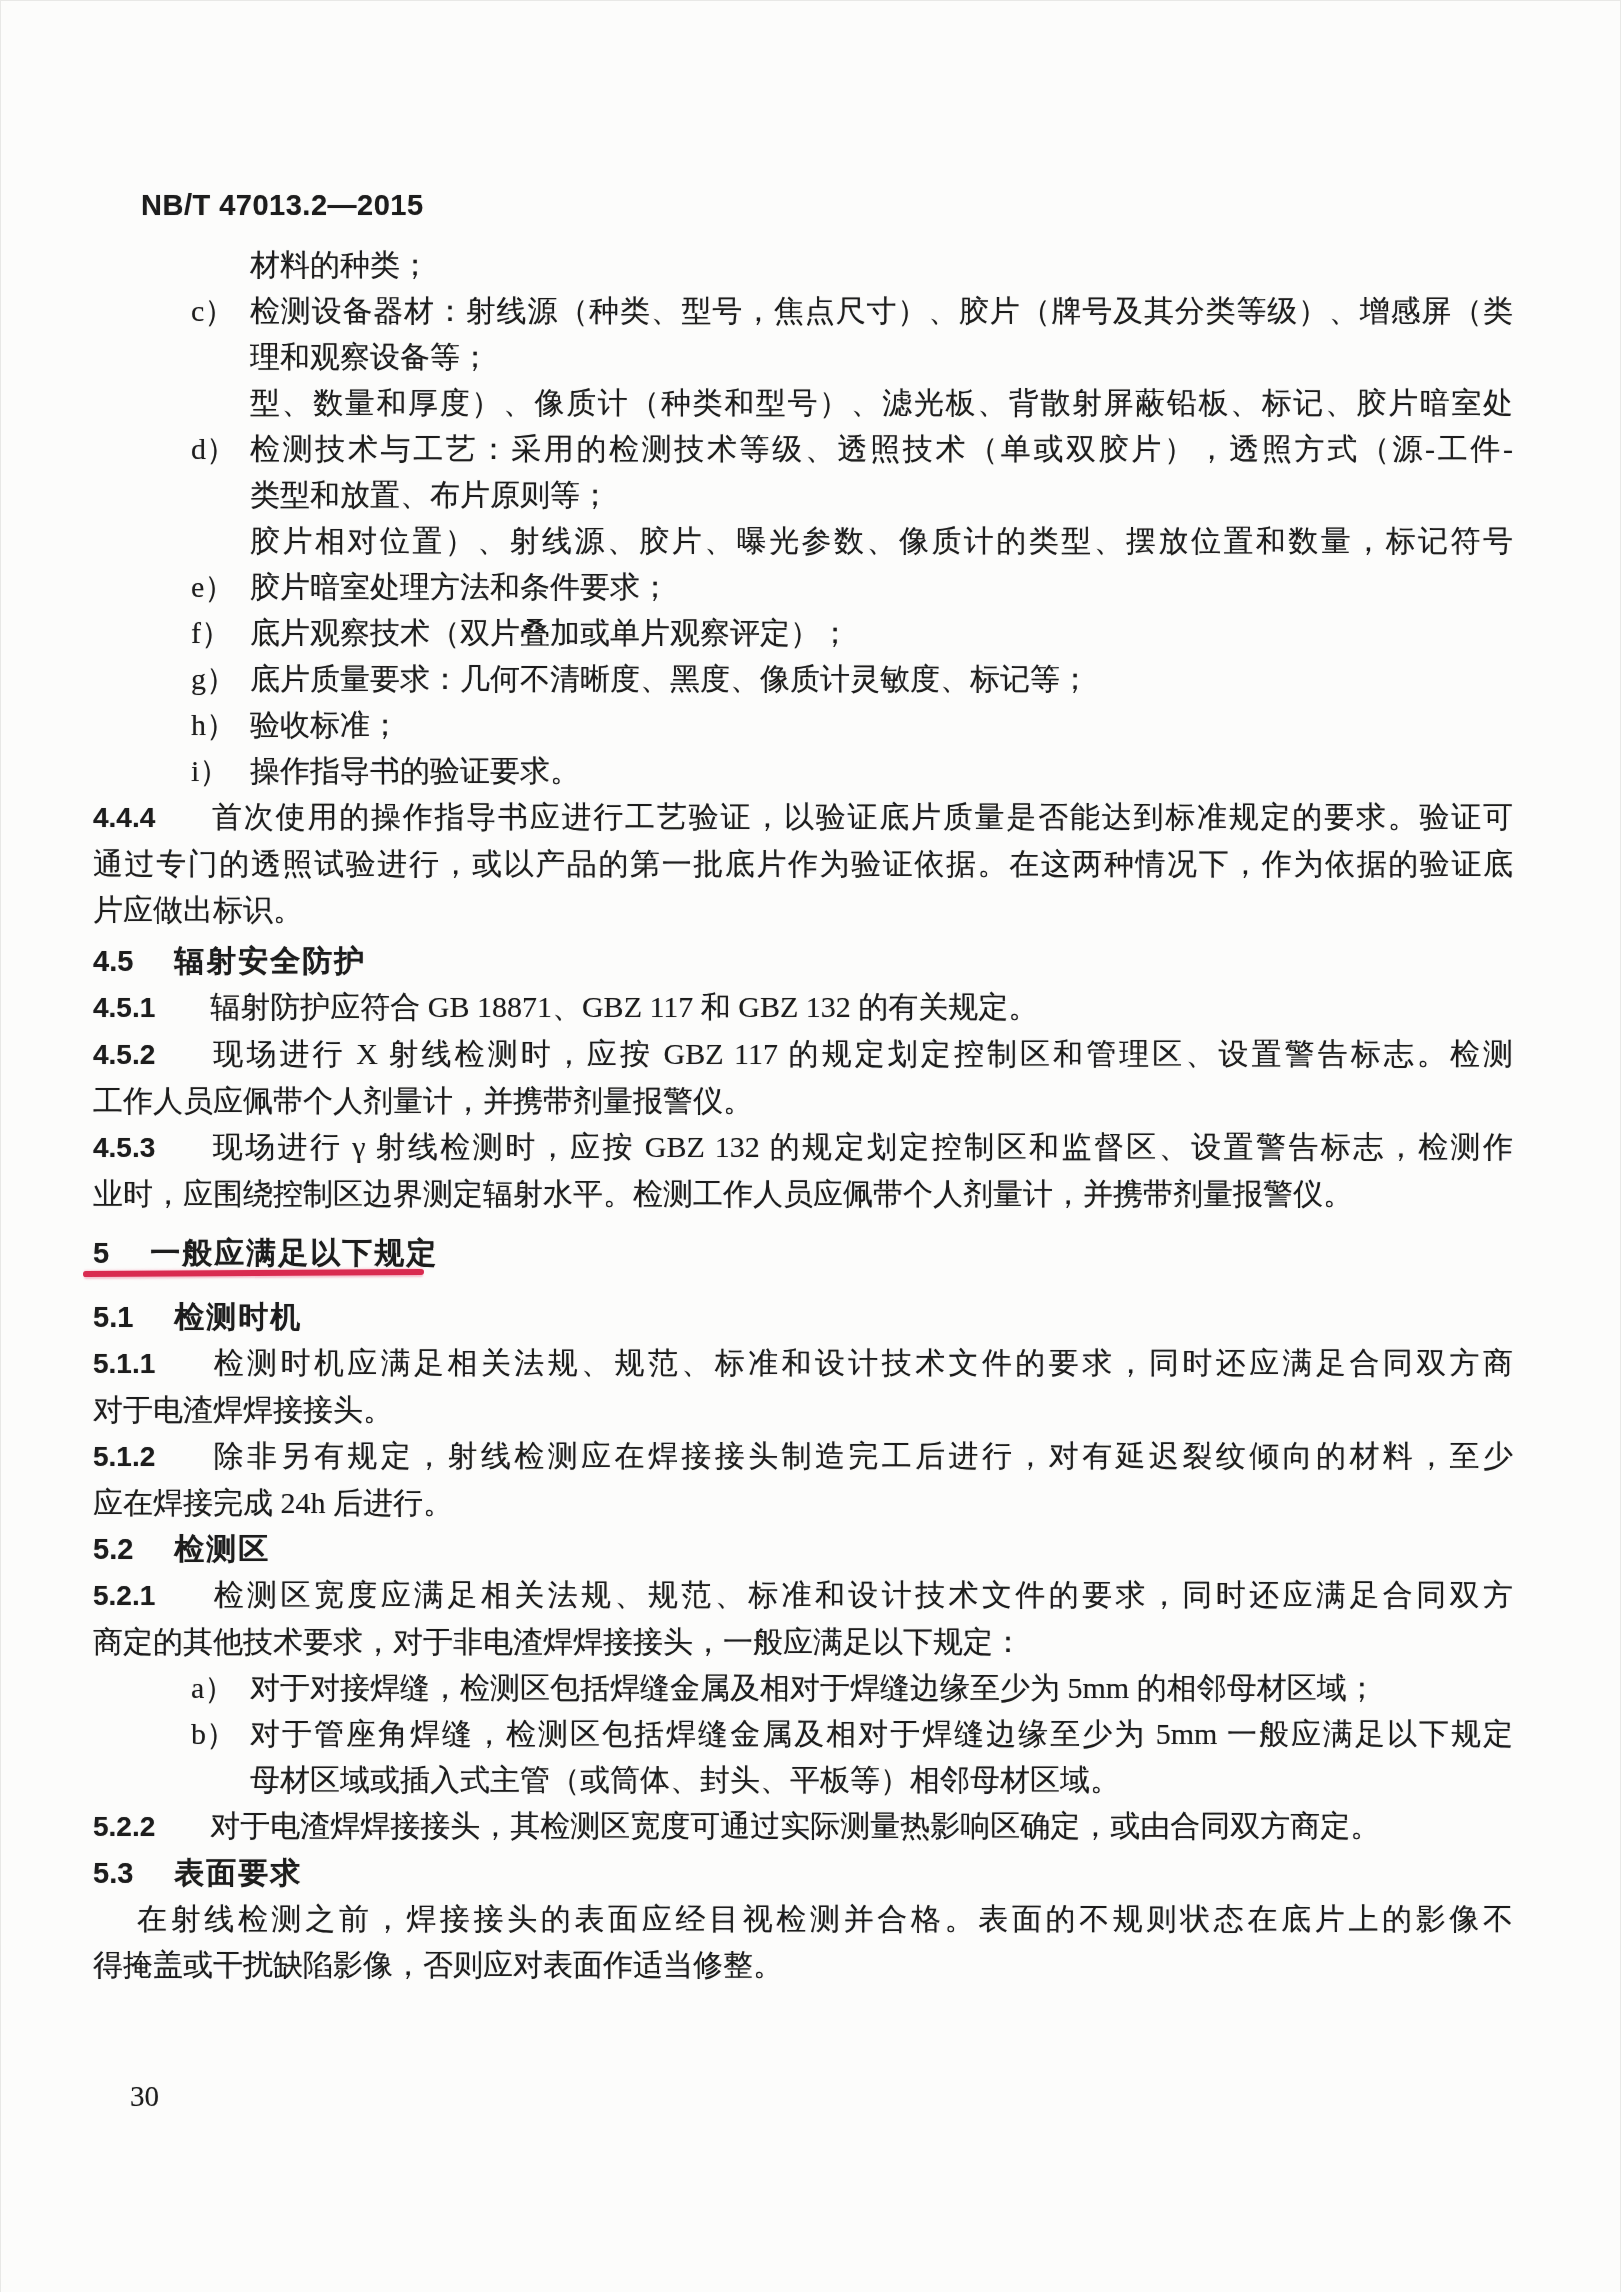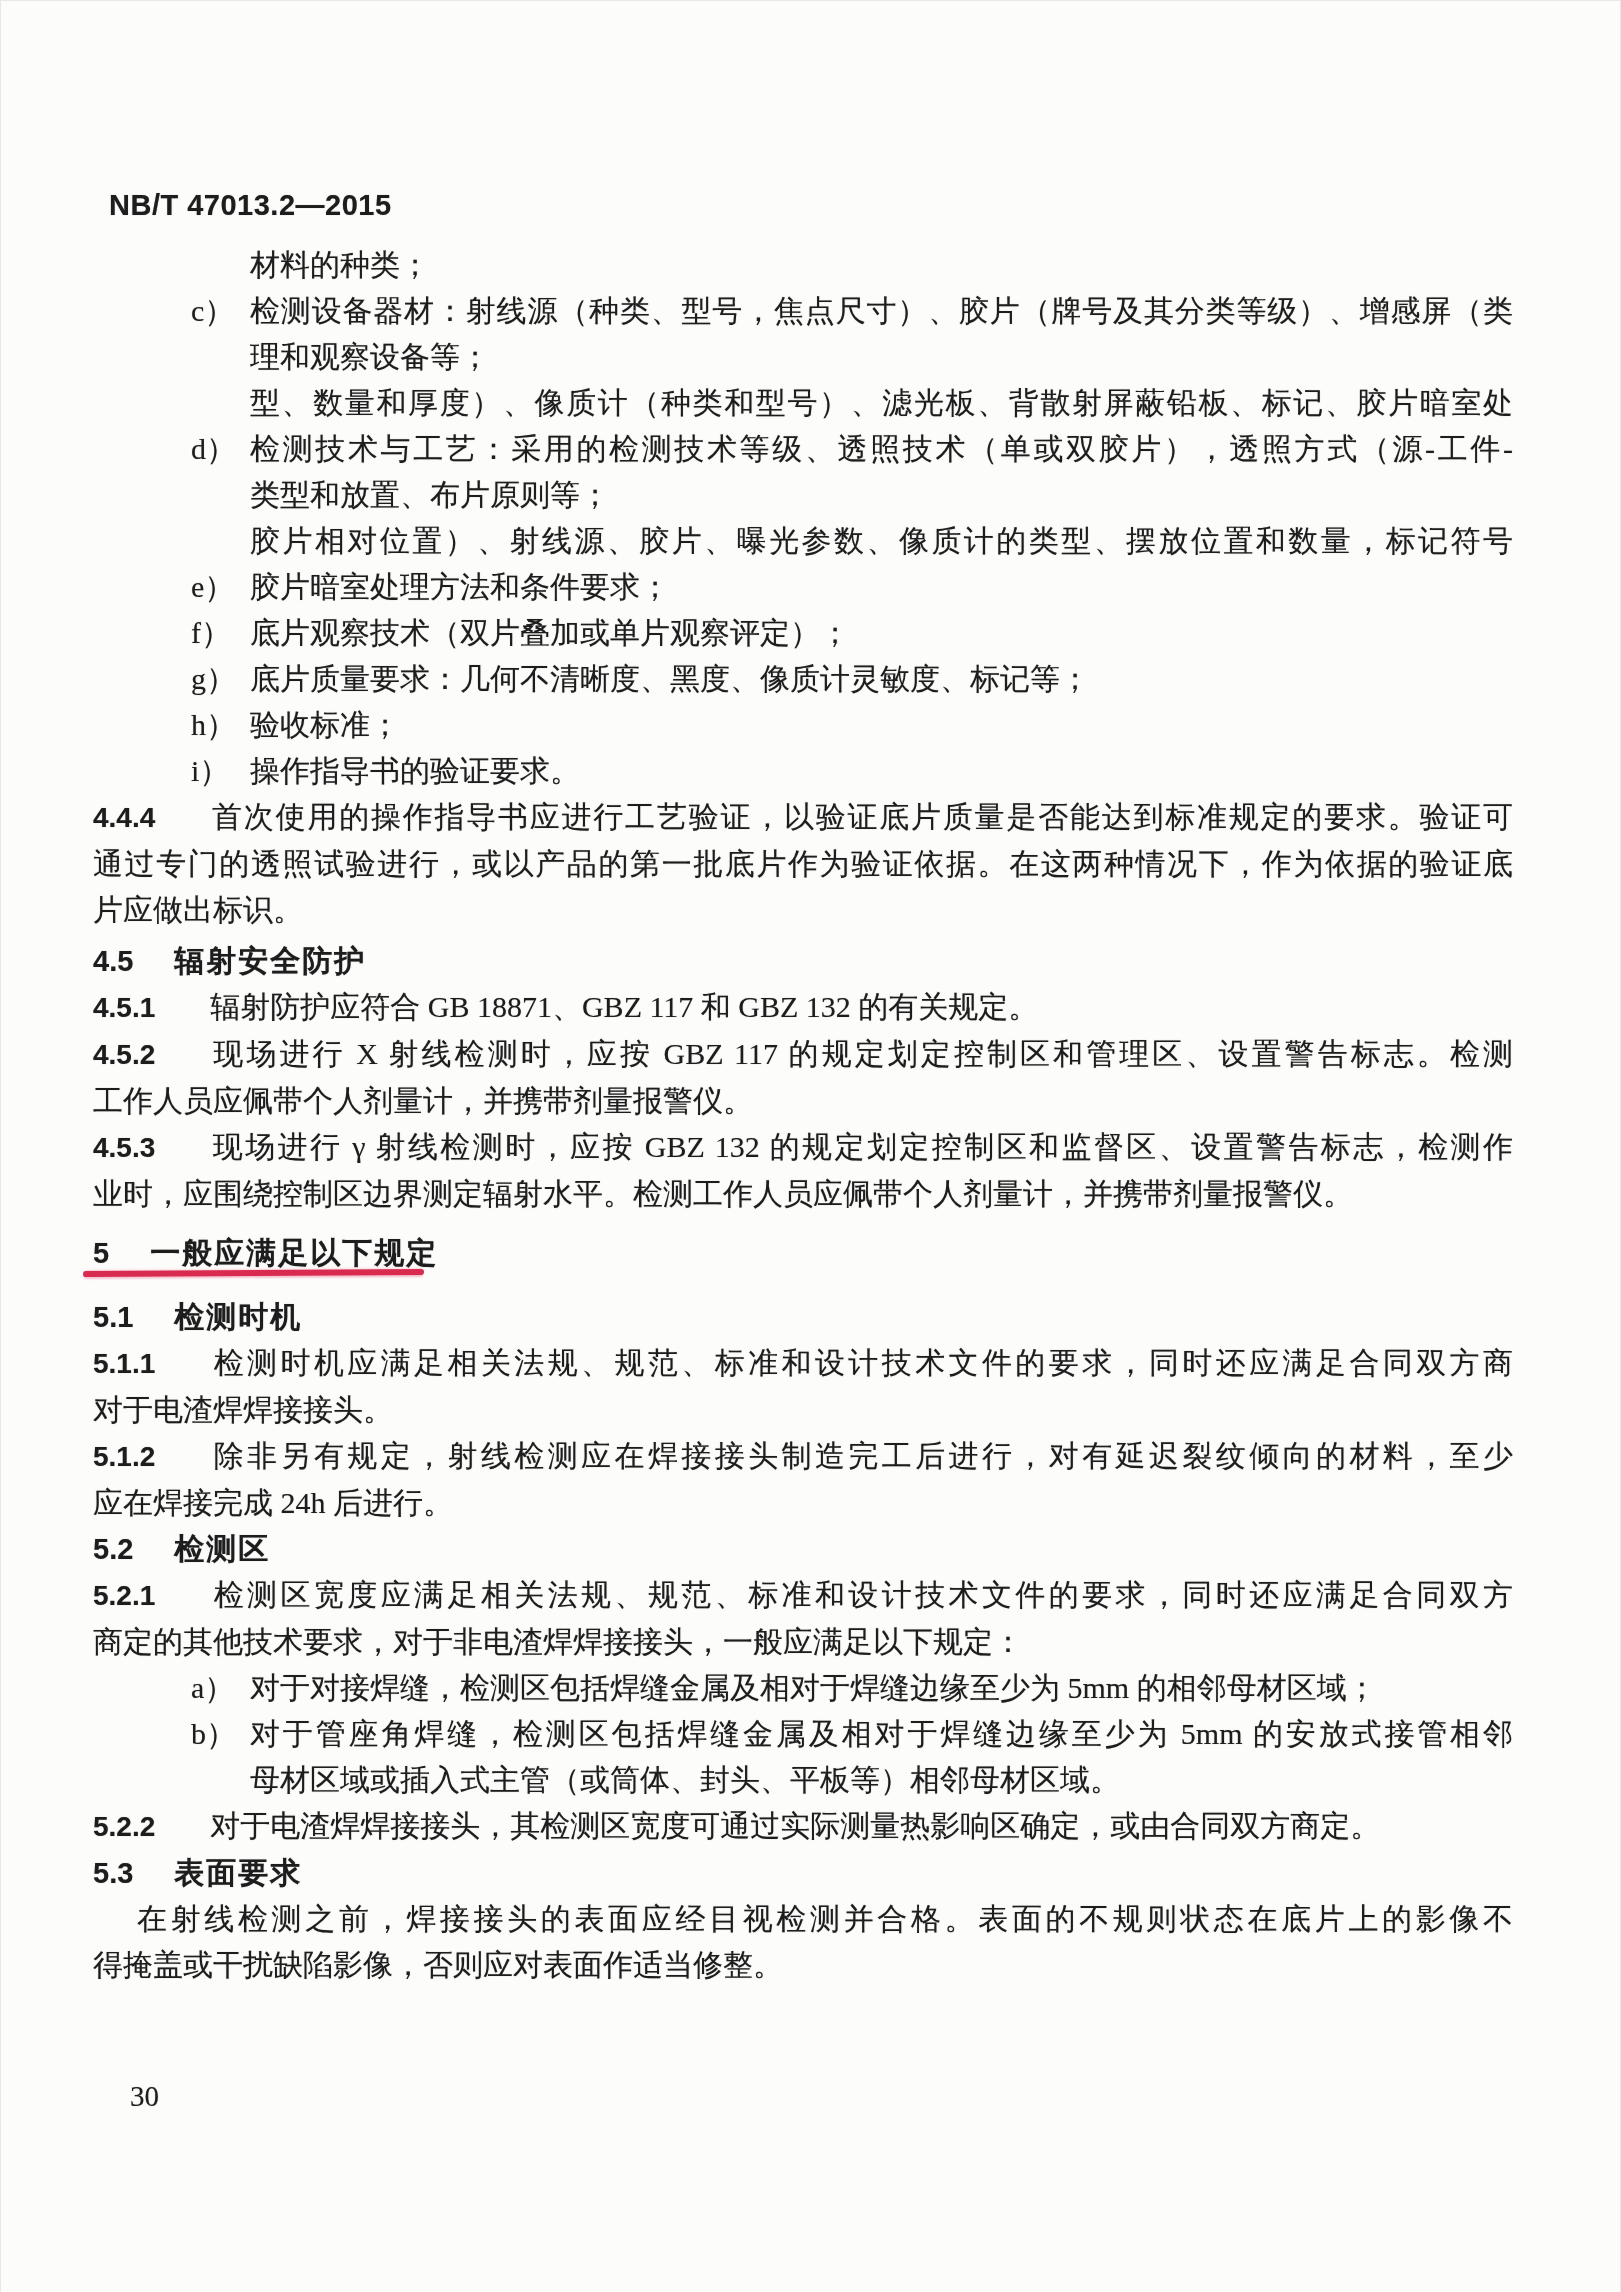--- a/index.html
+++ b/index.html
@@ -9,21 +9,21 @@
     font-family:"Liberation Serif","DejaVu Serif",serif;
   }
   .page{
     position:absolute;inset:0;
     padding:182px 108px 0 93px;
     box-shadow:inset 0 0 0 1px #e8e8e6;
   }
   .doc-header{
     font-family:"Liberation Sans","DejaVu Sans",sans-serif;
     font-weight:bold;font-size:29px;line-height:46px;
-    margin-left:16px;margin-bottom:13.7px;letter-spacing:0.5px;
+    margin-left:48px;margin-bottom:13.7px;letter-spacing:0.5px;
     text-shadow:0 0 1px rgba(30,30,30,.45);
   }
   .content{position:relative;}
   .line{
     font-size:30px;line-height:46px;letter-spacing:0;
     text-shadow:0 0 1px rgba(30,30,30,.4);
   }
   .just{text-align:justify;text-align-last:justify;}
   .block{position:relative;}
   .block.plain{padding-left:157px;}
@@ -131,21 +131,21 @@
       <div class="block para">
         <div class="line just"><span class="num">5.2.1</span><span>检测区宽度应满足相关法规、规范、标准和设计技术文件的要求，同时还应满足合同双方</span></div>
         <div class="line">商定的其他技术要求，对于非电渣焊焊接接头，一般应满足以下规定：</div>
       </div>
       <div class="block item">
         <span class="marker">a）</span>
         <div class="line">对于对接焊缝，检测区包括焊缝金属及相对于焊缝边缘至少为 5mm 的相邻母材区域；</div>
       </div>
       <div class="block item">
         <span class="marker">b）</span>
-        <div class="line just">对于管座角焊缝，检测区包括焊缝金属及相对于焊缝边缘至少为 5mm 的安放式接管相邻</div>
+        <div class="line just">对于管座角焊缝，检测区包括焊缝金属及相对于焊缝边缘至少为 5mm 一般应满足以下规定</div>
         <div class="line">母材区域或插入式主管（或筒体、封头、平板等）相邻母材区域。</div>
       </div>
       <div class="block para">
         <div class="line"><span class="num">5.2.2</span><span>对于电渣焊焊接接头，其检测区宽度可通过实际测量热影响区确定，或由合同双方商定。</span></div>
       </div>
       <div class="block heading line"><span class="num">5.3</span><span class="htitle">表面要求</span></div>
       <div class="block para">
         <div class="line just findent">在射线检测之前，焊接接头的表面应经目视检测并合格。表面的不规则状态在底片上的影像不</div>
         <div class="line">得掩盖或干扰缺陷影像，否则应对表面作适当修整。</div>
       </div>

